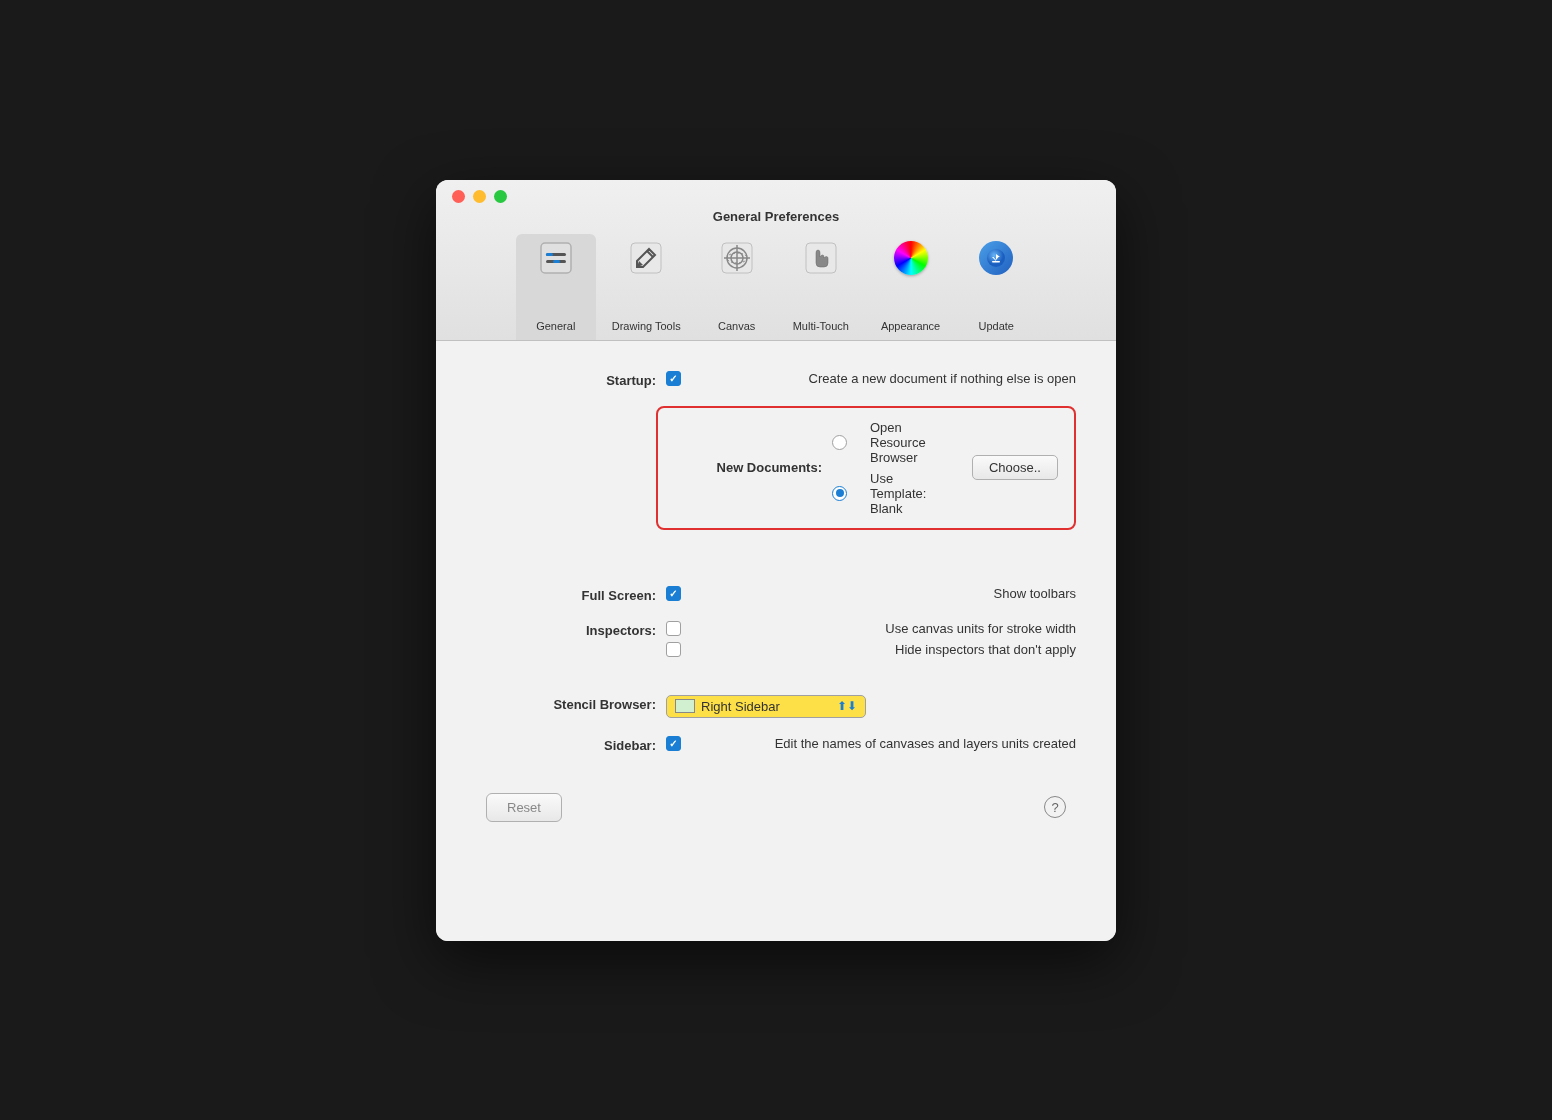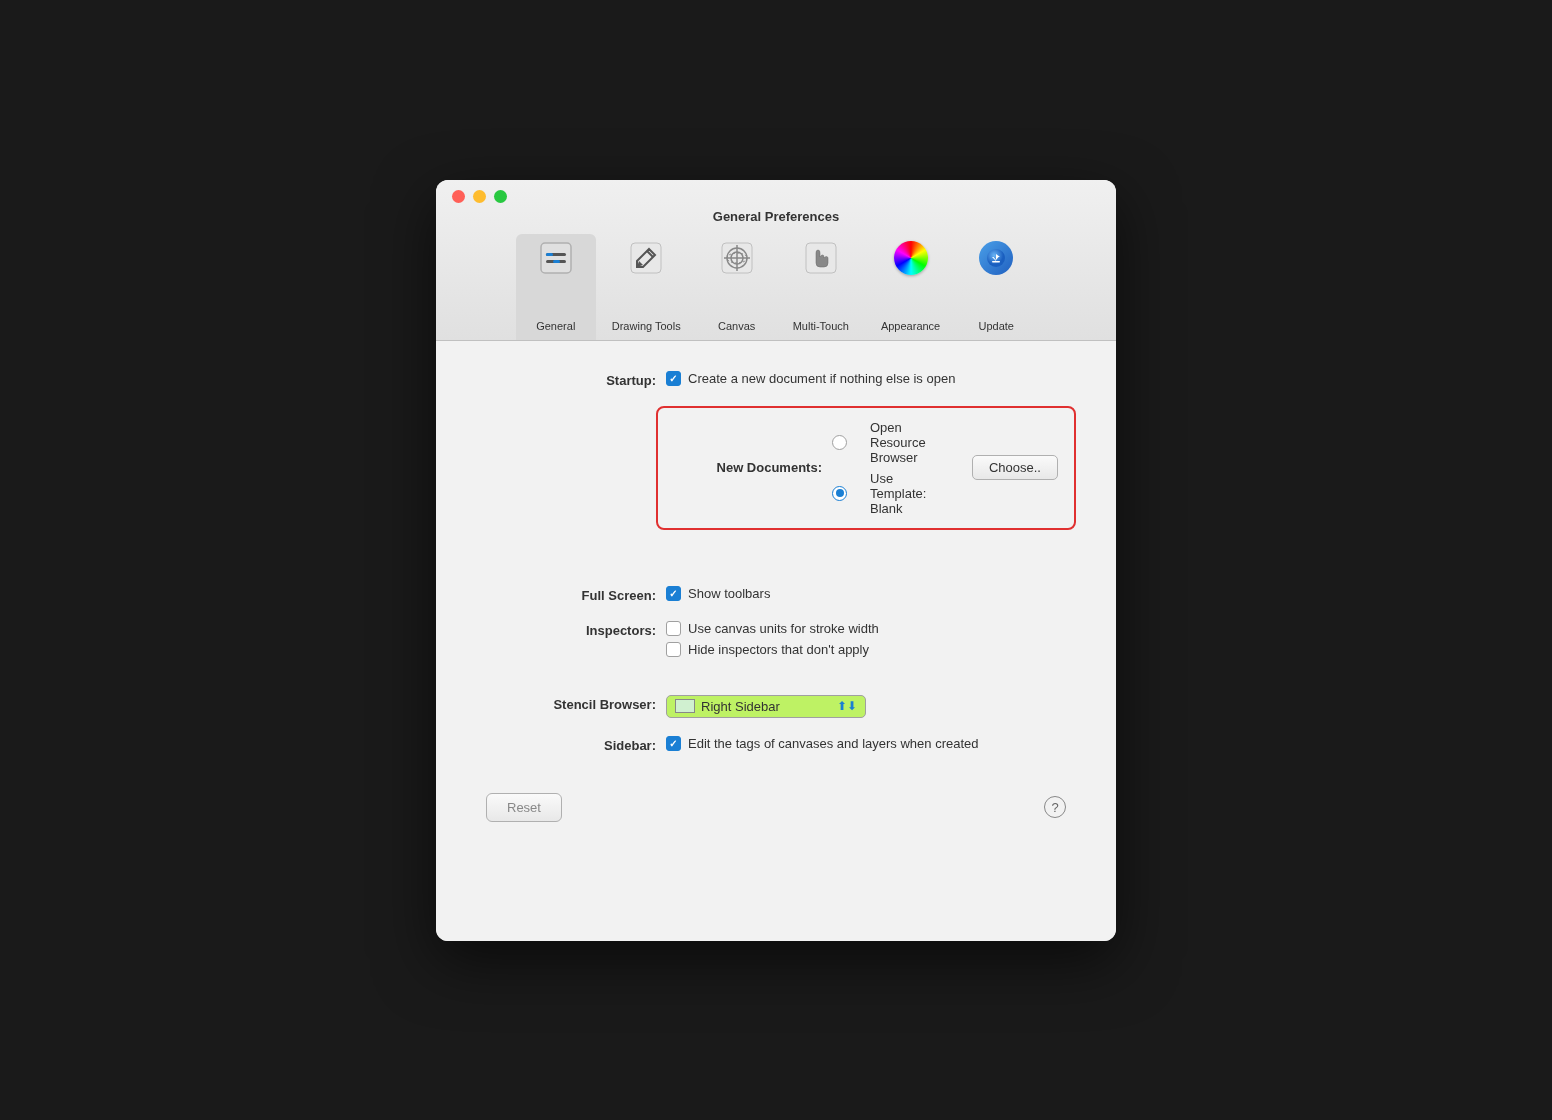--- a/index.html
+++ b/index.html
@@ -108,20 +108,21 @@
     }
     .pref-row {
       display: flex;
       align-items: center;
       gap: 23px;
     }
     .checkbox-wrapper {
       display: flex;
       align-items: center;
       gap: 7px;
+      justify-content: space-between;
     }
     .checkbox {
       width: 15px;
       height: 15px;
       border-radius: 3px;
       border: 1px solid #a0a0a0;
       background: white;
       display: flex;
       align-items: center;
       justify-content: center;
@@ -204,21 +205,21 @@
     .divider-space {
       height: 20px;
     }
     .stencil-select {
       display: flex;
       align-items: center;
       gap: 6px;
       border: 1px solid #a0a0a0;
       border-radius: 5px;
       padding: 3px 8px;
-      background: #bef264;
+      background: #fde047;
       min-width: 200px;
       cursor: pointer;
     }
     .stencil-select-icon {
       width: 20px;
       height: 14px;
       border: 1px solid #888;
       background: #d0f0d0;
       flex-shrink: 0;
     }
@@ -444,21 +445,21 @@
           </div>
         </div>
       </div>
     </div>
 
     <div class="pref-section">
       <div class="pref-label">Sidebar:</div>
       <div class="pref-controls">
         <div class="pref-row checkbox-wrapper">
           <div class="checkbox checked"></div>
-          <span class="pref-text">Edit the tags of canvases and layers when created</span>
+          <span class="pref-text">Edit the names of canvases and layers units created</span>
         </div>
       </div>
     </div>
 
     <div class="bottom-bar">
       <button class="reset-btn">Reset</button>
       <button class="help-btn">?</button>
     </div>
 
   </div>

